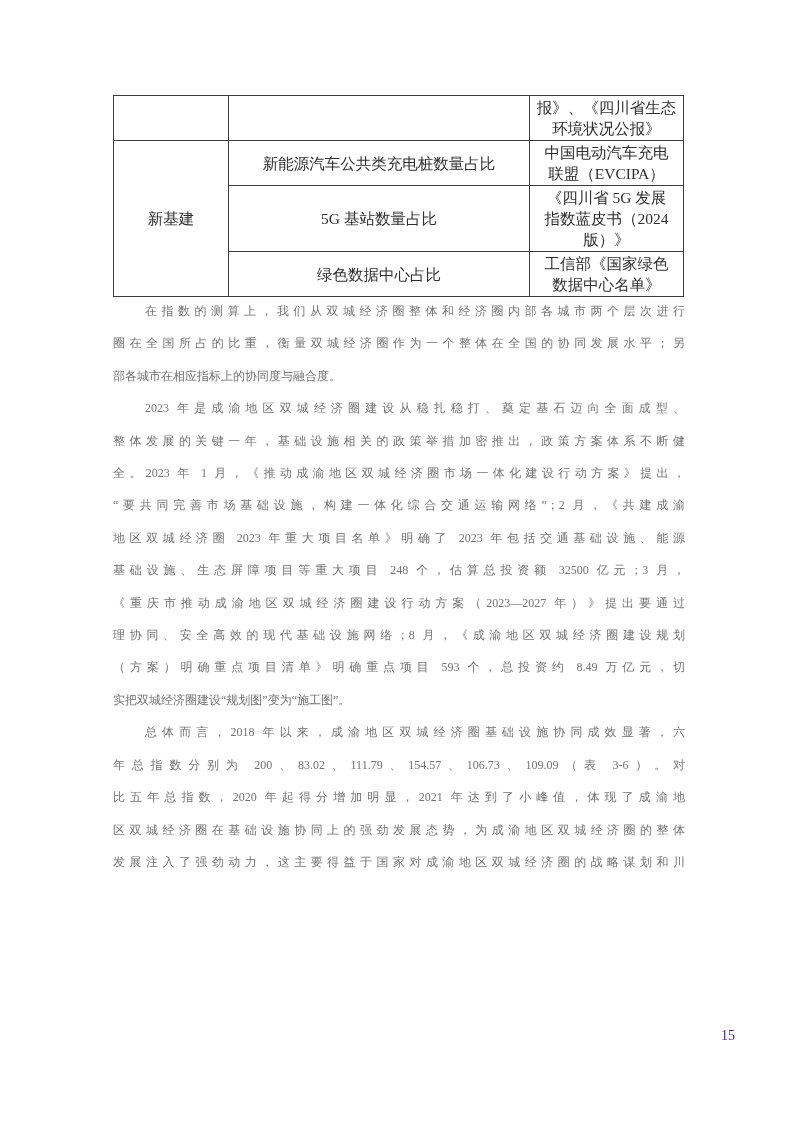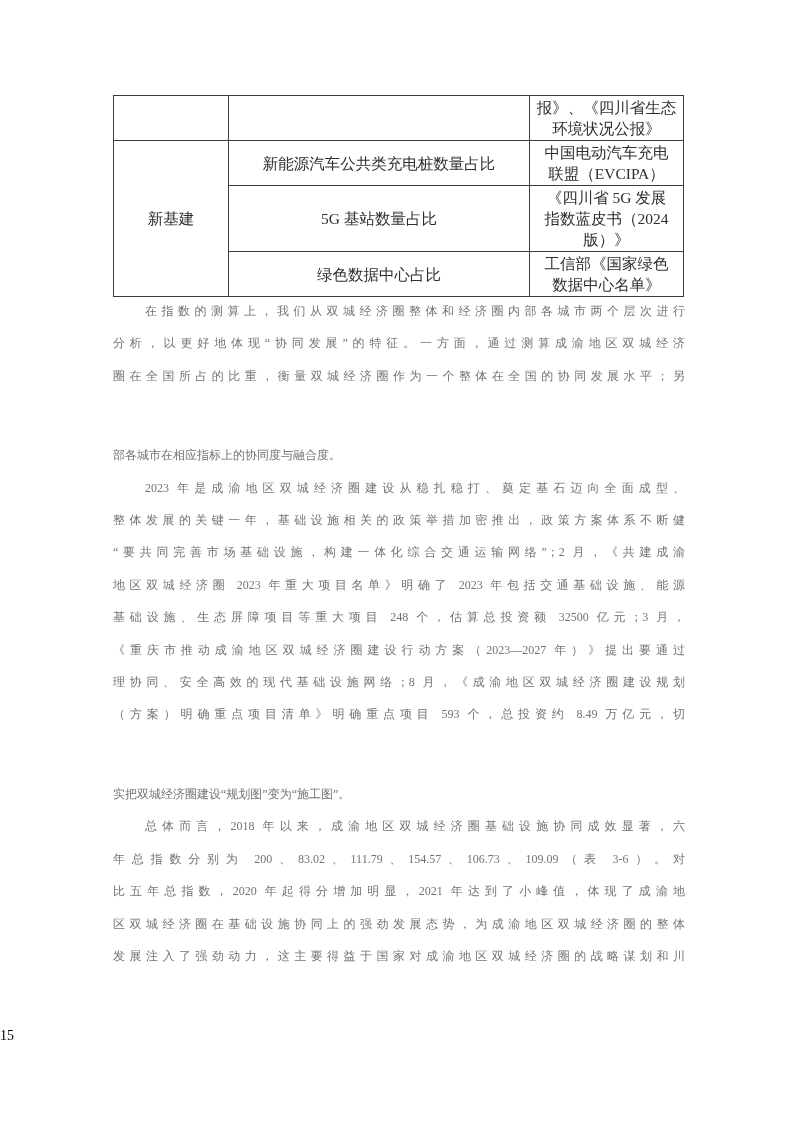--- a/index.html
+++ b/index.html
@@ -42,29 +42,29 @@
     line-height: 32.4px;
     color: #737373;
   }
   .para { margin: 0; }
   .para .line {
     text-align: justify;
     text-align-last: justify;
     text-justify: inter-character;
   }
   .para .line.first { text-indent: 32px; }
-  .para .line.last { text-align-last: left; margin-top: 47px; }
+  .para .line.last { text-align-last: left; }
   
   .page-number {
     position: absolute;
     left: 0; top: 1028px;
     width: 100%;
-    text-align: left;
+    text-align: right;
     font-size: 14px;
-    color: #000000;
+    color: #4c1d95;
   }
 </style>
 </head>
 <body>
 
 <div class="page">
 
   <table class="doc-table">
     <colgroup>
       <col style="width:115px">
@@ -94,27 +94,27 @@
         <td>绿色数据中心占比</td>
         <td>工信部《国家绿色
 数据中心名单》</td>
       </tr>
     </tbody>
   </table>
 
   <div class="body-text">
       <div class="para">
         <div class="line first">在指数的测算上，我们从双城经济圈整体和经济圈内部各城市两个层次进行</div>
-        <div class="line">分析，以更好地体现“协同发展”的特征。一方面，通过测算成渝地区双城经济</div>
         <div class="line">圈在全国所占的比重，衡量双城经济圈作为一个整体在全国的协同发展水平；另</div>
         <div class="line last">部各城市在相应指标上的协同度与融合度。</div>
       </div>
       <div class="para">
         <div class="line first">2023 年是成渝地区双城经济圈建设从稳扎稳打、奠定基石迈向全面成型、</div>
         <div class="line">整体发展的关键一年，基础设施相关的政策举措加密推出，政策方案体系不断健</div>
+        <div class="line">全。2023 年 1 月，《推动成渝地区双城经济圈市场一体化建设行动方案》提出，</div>
         <div class="line">“要共同完善市场基础设施，构建一体化综合交通运输网络”；2 月，《共建成渝</div>
         <div class="line">地区双城经济圈 2023 年重大项目名单》明确了 2023 年包括交通基础设施、能源</div>
         <div class="line">基础设施、生态屏障项目等重大项目 248 个，估算总投资额 32500 亿元；3 月，</div>
         <div class="line">《重庆市推动成渝地区双城经济圈建设行动方案（2023—2027 年）》提出要通过</div>
         <div class="line">理协同、安全高效的现代基础设施网络；8 月，《成渝地区双城经济圈建设规划</div>
         <div class="line">（方案）明确重点项目清单》明确重点项目 593 个，总投资约 8.49 万亿元，切</div>
         <div class="line last">实把双城经济圈建设“规划图”变为“施工图”。</div>
       </div>
       <div class="para">
         <div class="line first">总体而言，2018 年以来，成渝地区双城经济圈基础设施协同成效显著，六</div>

